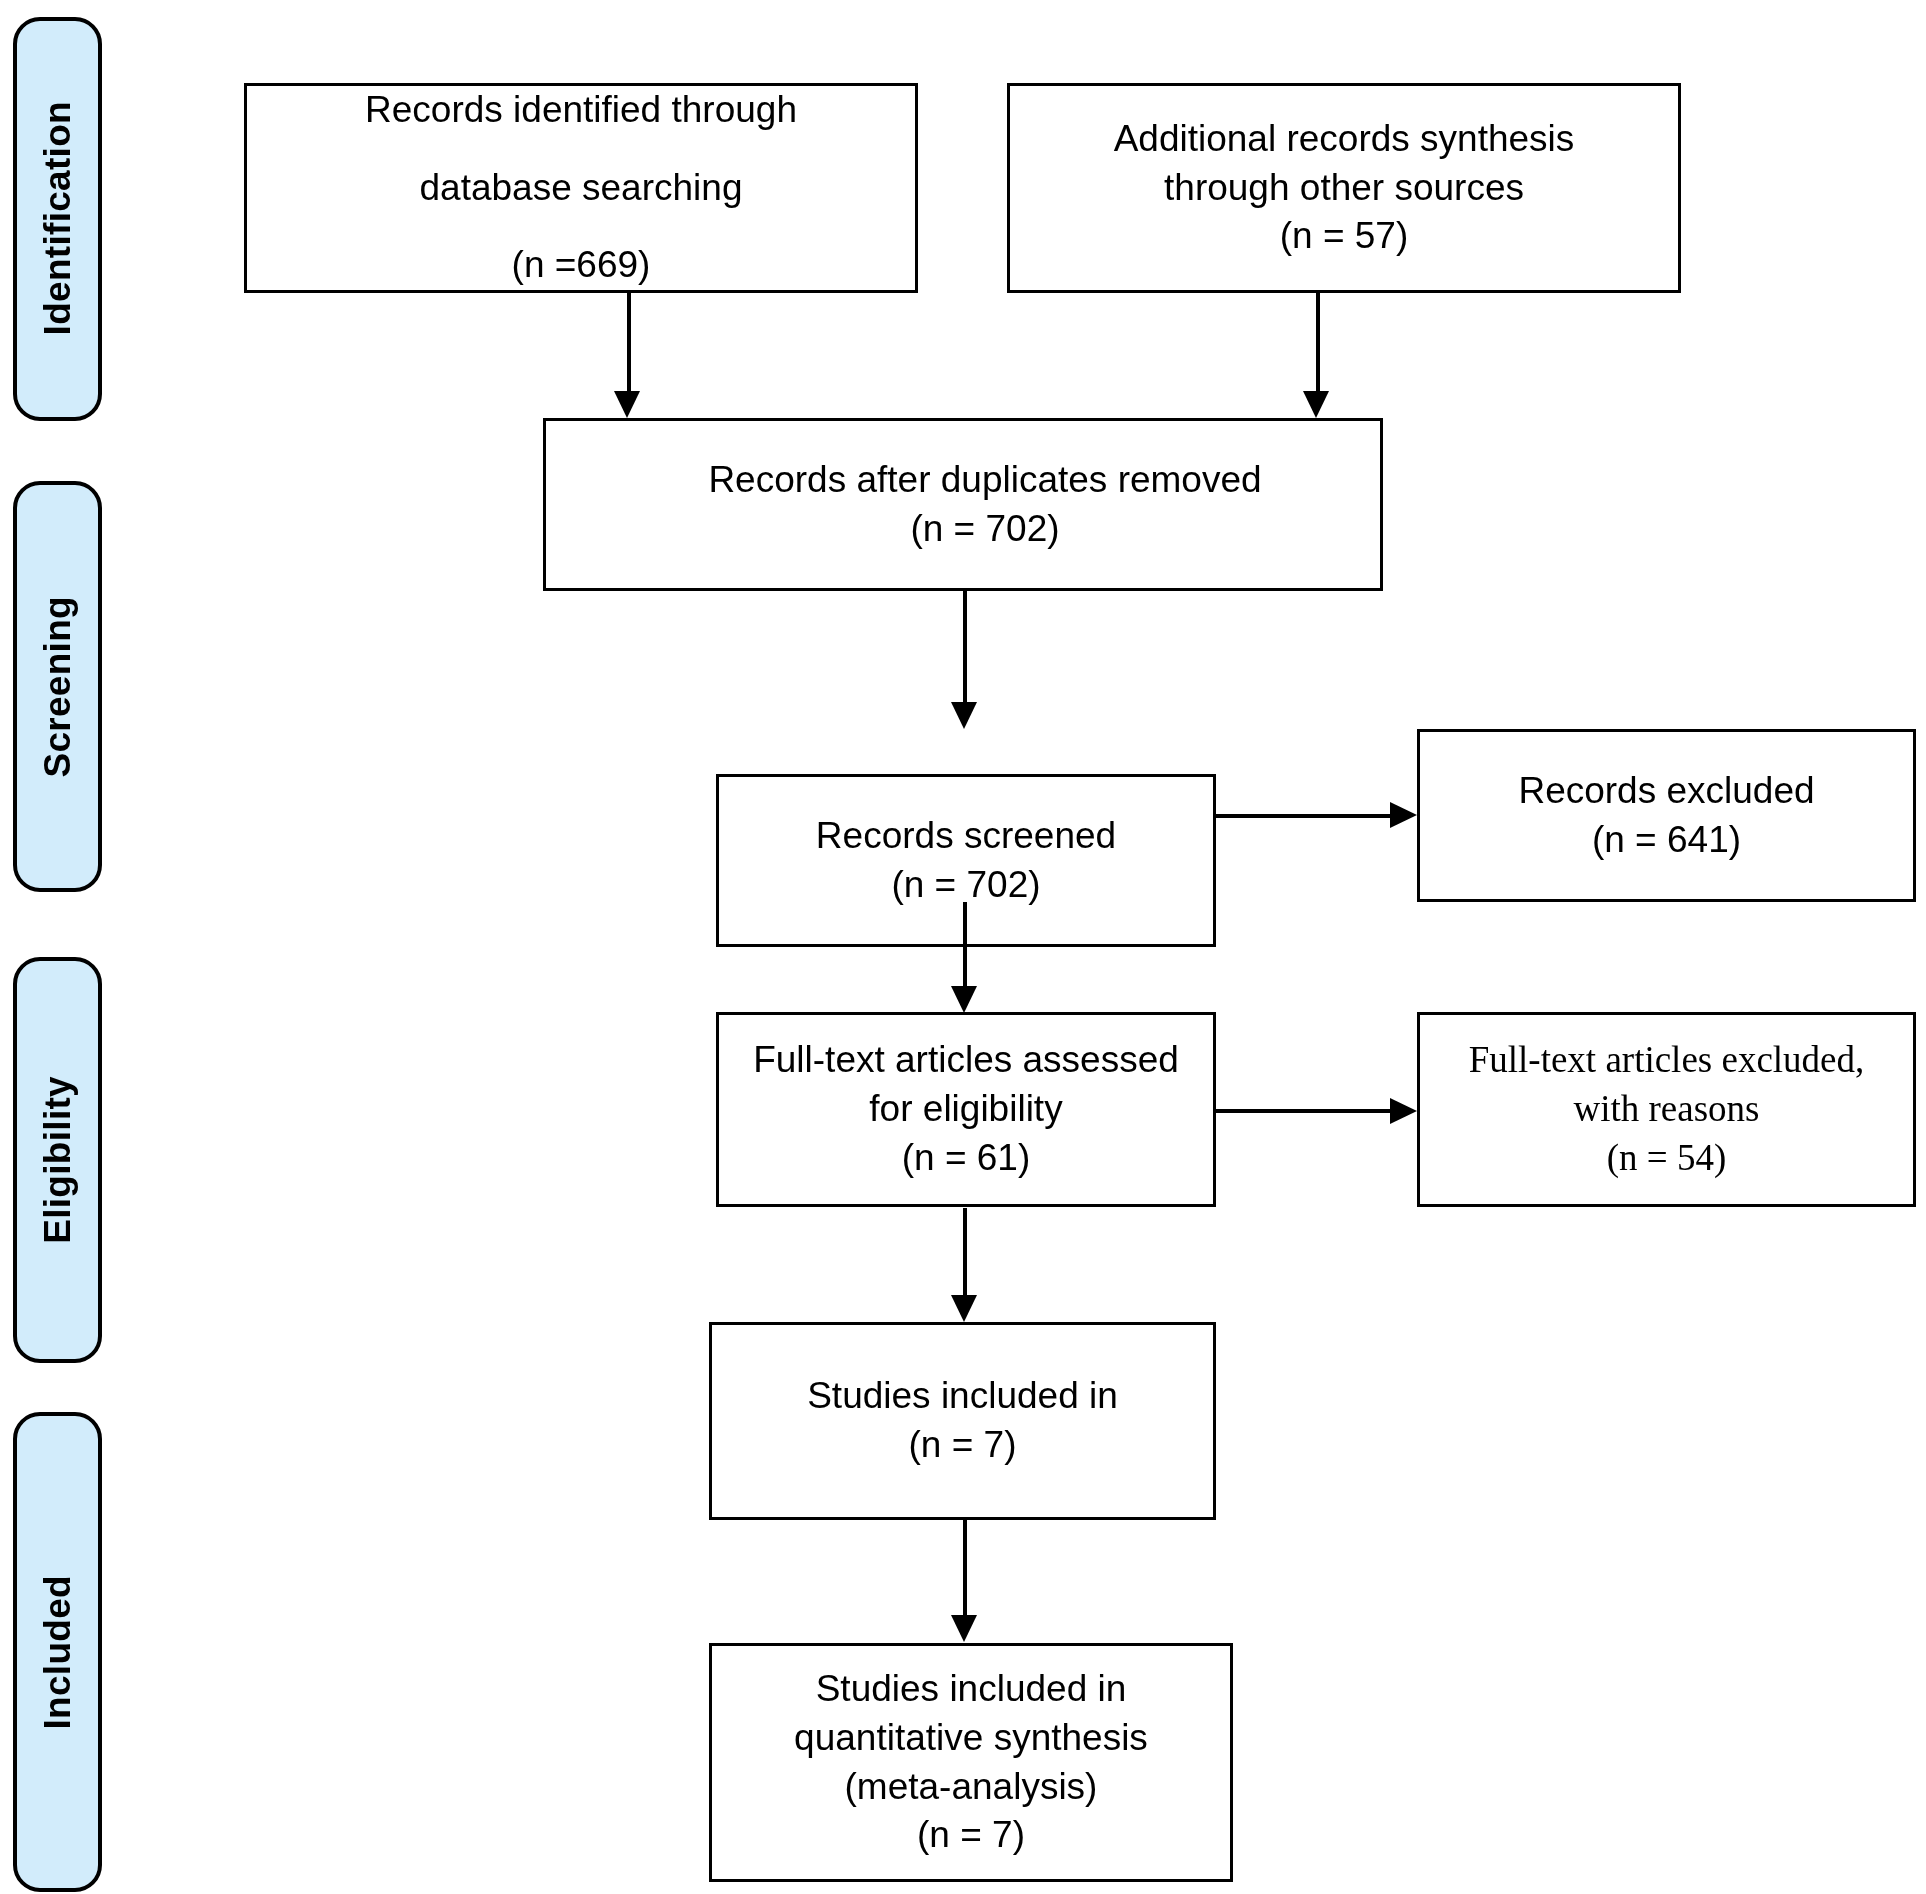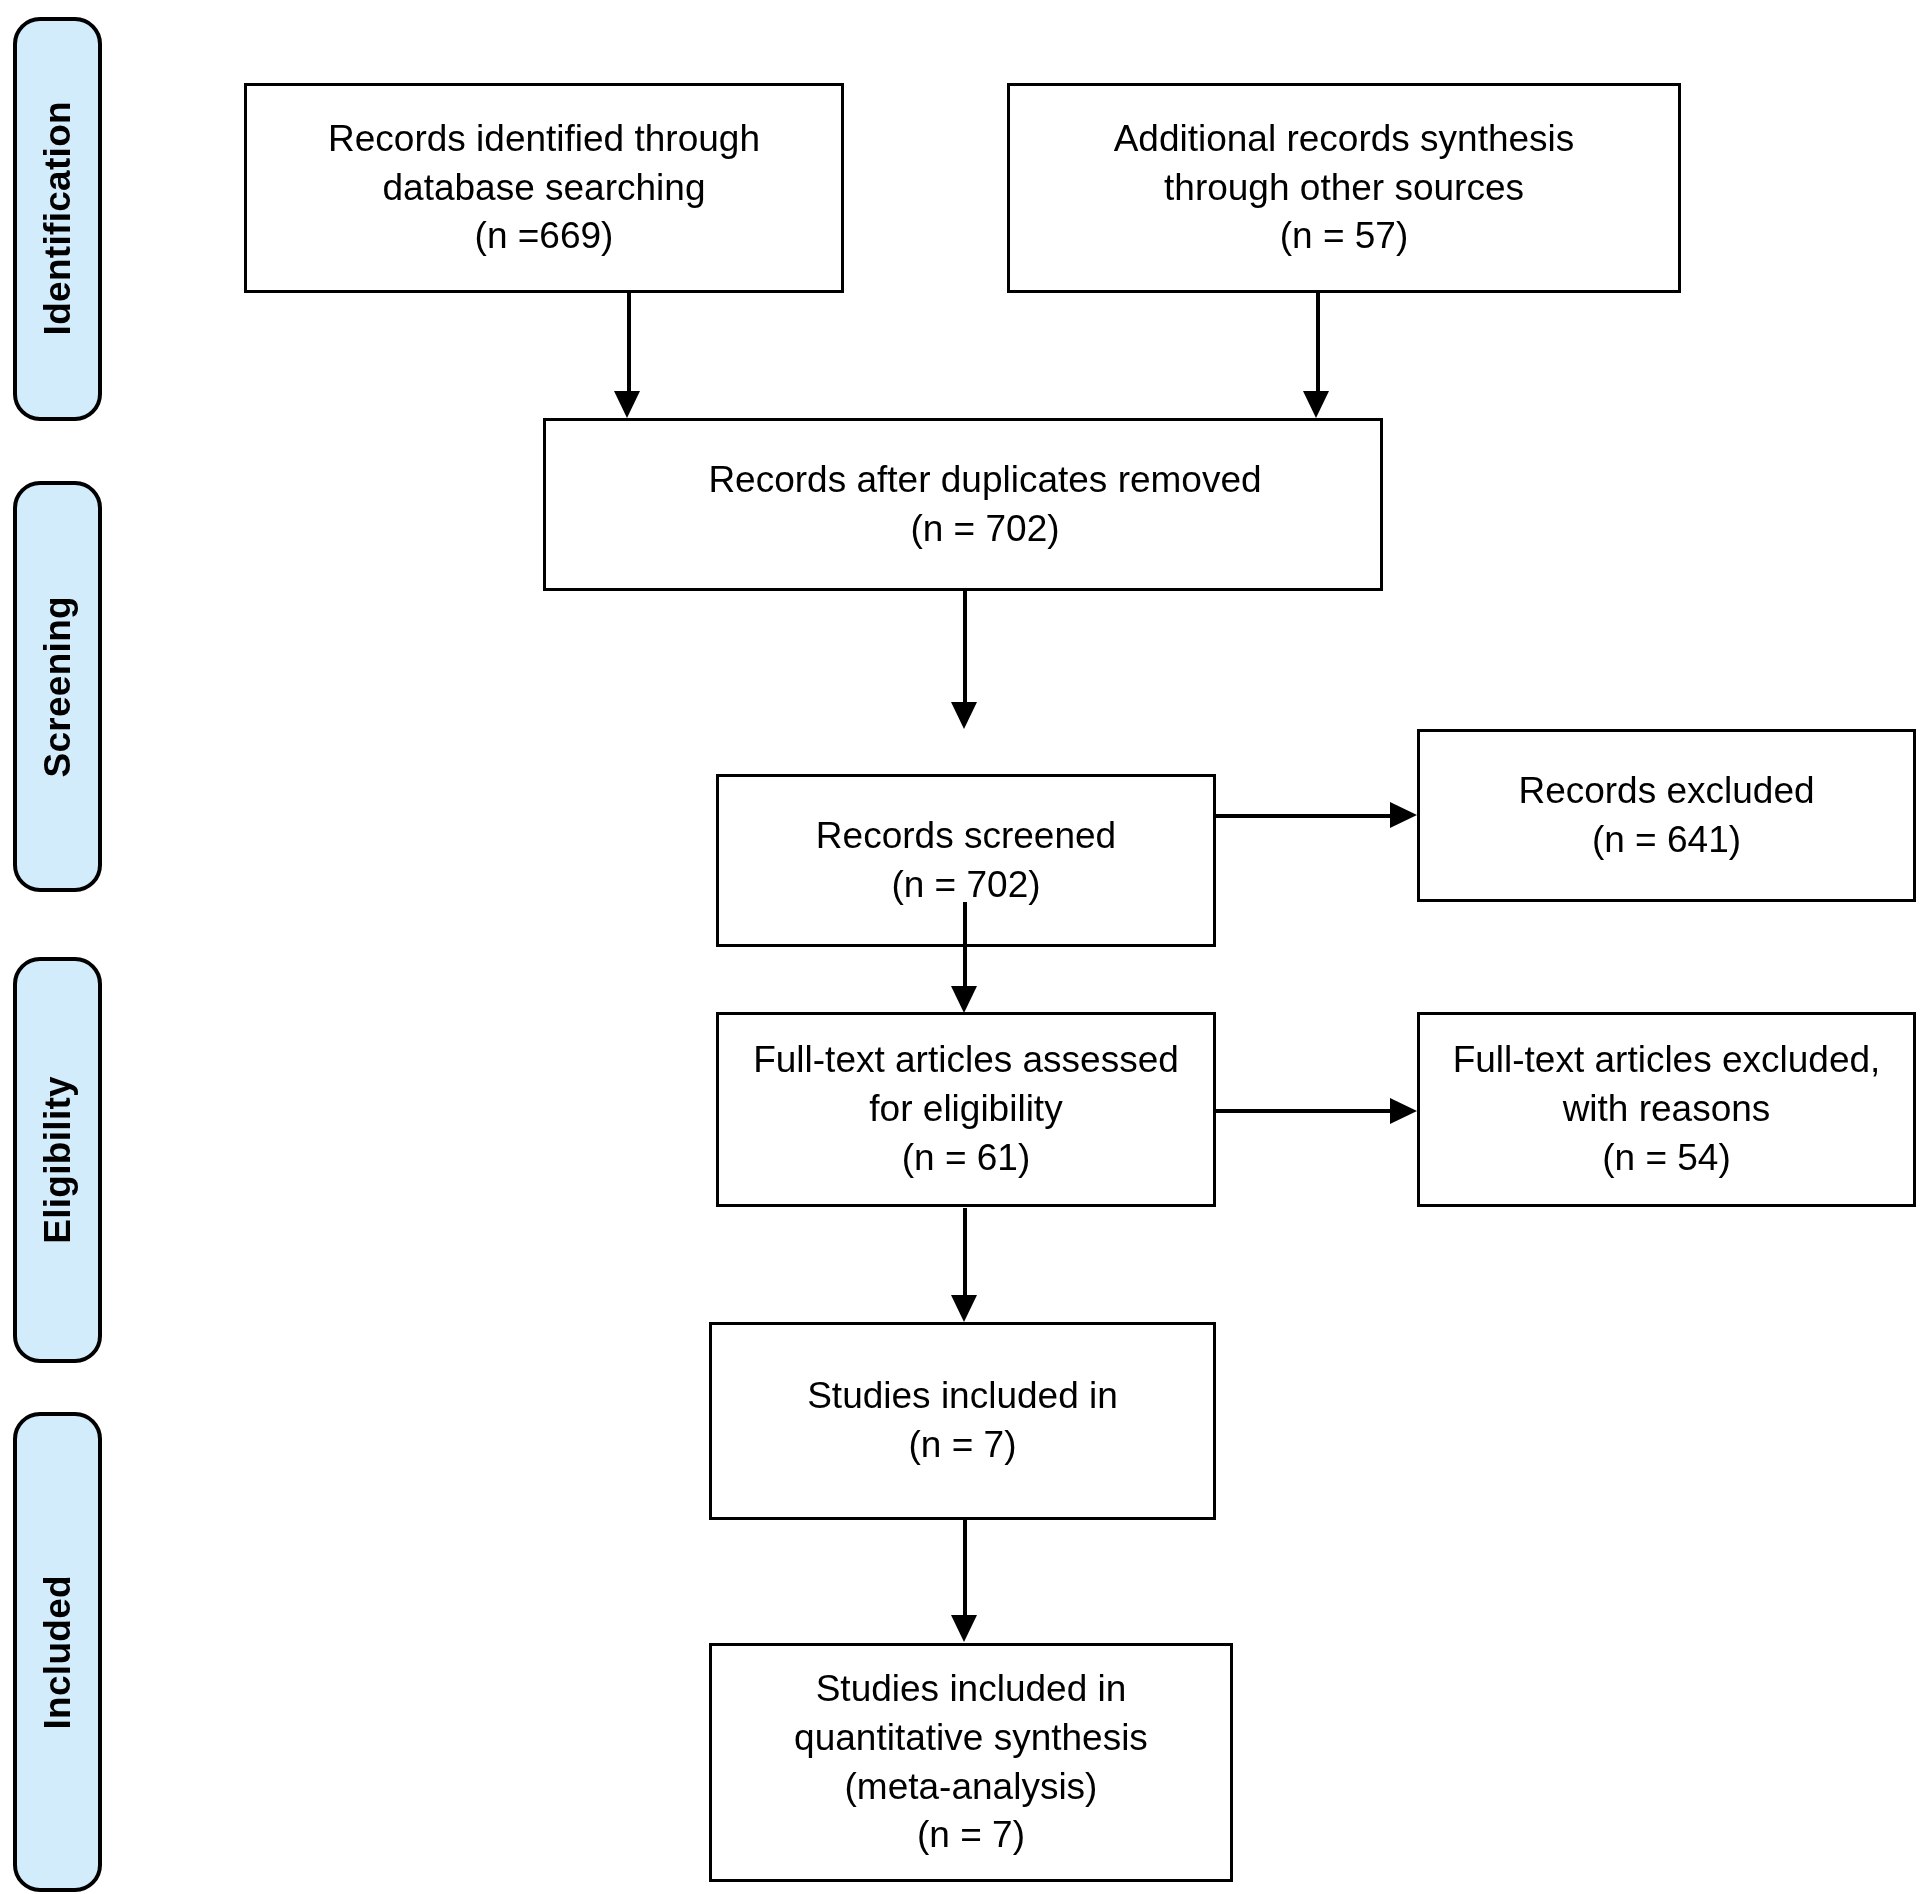--- a/index.html
+++ b/index.html
@@ -99,21 +99,21 @@
   </div>
 
   <div class="stage-tab" style="left:13px; top:957px; width:89px; height:406px;">
     <span class="stage-tab-label">Eligibility</span>
   </div>
 
   <div class="stage-tab" style="left:13px; top:1412px; width:89px; height:480px;">
     <span class="stage-tab-label">Included</span>
   </div>
 
-  <div class="flow-box" style="left:244px; top:83px; width:600px; height:210px;">
+  <div class="flow-box" style="left:244px; top:83px; width:674px; height:210px;justify-content:space-between;">
     <span class="flow-line">Records identified through</span>
     <span class="flow-line">database searching</span>
     <span class="flow-line">(n =669)</span>
   </div>
 
   <div class="flow-box" style="left:1007px; top:83px; width:674px; height:210px;">
     <span class="flow-line">Additional records synthesis</span>
     <span class="flow-line">through other sources</span>
     <span class="flow-line">(n = 57)</span>
   </div>
@@ -147,21 +147,21 @@
 
   <div class="conn-v" style="left:963px; top:902px; height:87px;"></div>
   <div class="arrow-down" style="left:951px; top:986px;"></div>
 
   <div class="flow-box" style="left:716px; top:1012px; width:500px; height:195px;">
     <span class="flow-line">Full-text articles assessed</span>
     <span class="flow-line">for eligibility</span>
     <span class="flow-line">(n = 61)</span>
   </div>
 
-  <div class="flow-box" style="left:1417px; top:1012px; width:499px; height:195px;">
+  <div class="flow-box" style="left:1417px; top:1012px; width:499px; height:195px;font-family:Liberation Serif, serif;">
     <span class="flow-line">Full-text articles excluded,</span>
     <span class="flow-line">with reasons</span>
     <span class="flow-line">(n = 54)</span>
   </div>
 
   <div class="conn-h" style="left:1216px; top:1109px; width:176px;"></div>
   <div class="arrow-right" style="left:1390px; top:1098px;"></div>
 
   <div class="conn-v" style="left:963px; top:1208px; height:89px;"></div>
   <div class="arrow-down" style="left:951px; top:1295px;"></div>

